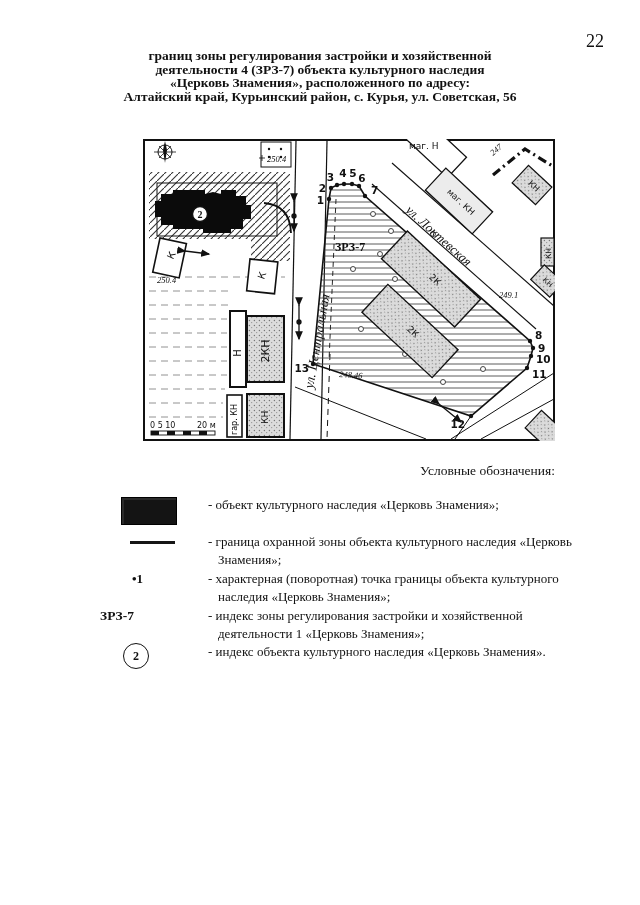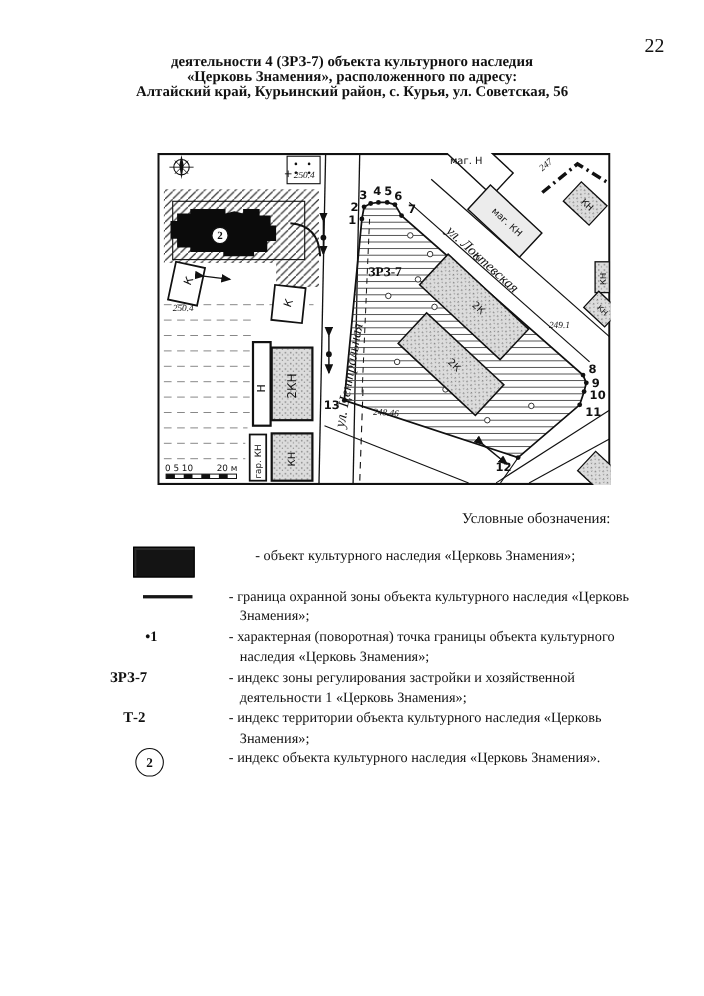--- a/index.html
+++ b/index.html
@@ -21,29 +21,30 @@
   .lsym{width:108px;flex:none;position:relative;}
   .ltext{width:360px;font-size:13px;line-height:18.4px;padding-left:10px;text-indent:-10px;}
   .sym-rect{width:54px;height:26px;background:#141414;border:1px solid #000;margin-left:21px;margin-top:1px;
     box-shadow:inset 2px 2px 0 #2a2a2a;}
   .sym-line{width:45px;height:3px;background:#161616;margin-left:30px;margin-top:8px;}
   .sym-pt{margin-left:32px;font-weight:bold;font-size:13px;line-height:18.4px;}
   .sym-zone{margin-left:0;font-weight:bold;font-size:13.5px;line-height:18.4px;}
   .sym-terr{margin-left:12px;font-weight:bold;font-size:13.5px;line-height:18.4px;}
   .sym-circle{width:24px;height:24px;border:1.4px solid #111;border-radius:50%;margin-left:23px;margin-top:0;
     display:flex;align-items:center;justify-content:center;font-size:12px;font-weight:bold;}
-  .mb8{margin-bottom:8px;gap:24px;}
+  .mb8{margin-bottom:8px;}
   text{fill:#111;}
 </style>
 </head>
 <body>
 
 <div class="page-number">22</div>
 
 <div class="title">
+  <div>границ зоны регулирования застройки и хозяйственной</div>
   <div>деятельности 4 (ЗРЗ-7) объекта культурного наследия</div>
   <div>«Церковь Знамения», расположенного по адресу:</div>
   <div>Алтайский край, Курьинский район, с. Курья, ул. Советская, 56</div>
 </div>
 
 <div class="map-wrap">
 <svg width="412" height="302" viewBox="0 0 412 302" xmlns="http://www.w3.org/2000/svg">
   <defs>
     <pattern id="hD" width="7" height="7" patternUnits="userSpaceOnUse">
       <path d="M0,7 L7,0" stroke="#333" stroke-width="1.1"></path>
@@ -273,23 +274,17 @@
     <div class="ltext">- характерная (поворотная) точка границы объекта культурного наследия «Церковь Знамения»;</div>
   </div>
   <div class="lrow">
     <div class="lsym">
         <div class="sym-zone">ЗРЗ-7</div>
       </div>
     <div class="ltext">- индекс зоны регулирования застройки и хозяйственной деятельности 1 «Церковь Знамения»;</div>
   </div>
   <div class="lrow">
     <div class="lsym">
-        <div class="sym-terr">Т-2</div>
-      </div>
-    <div class="ltext">- индекс территории объекта культурного наследия «Церковь Знамения»;</div>
-  </div>
-  <div class="lrow">
-    <div class="lsym">
         <div class="sym-circle">2</div>
       </div>
     <div class="ltext">- индекс объекта культурного наследия «Церковь Знамения».</div>
   </div>
 </div>
 
 </body></html>

